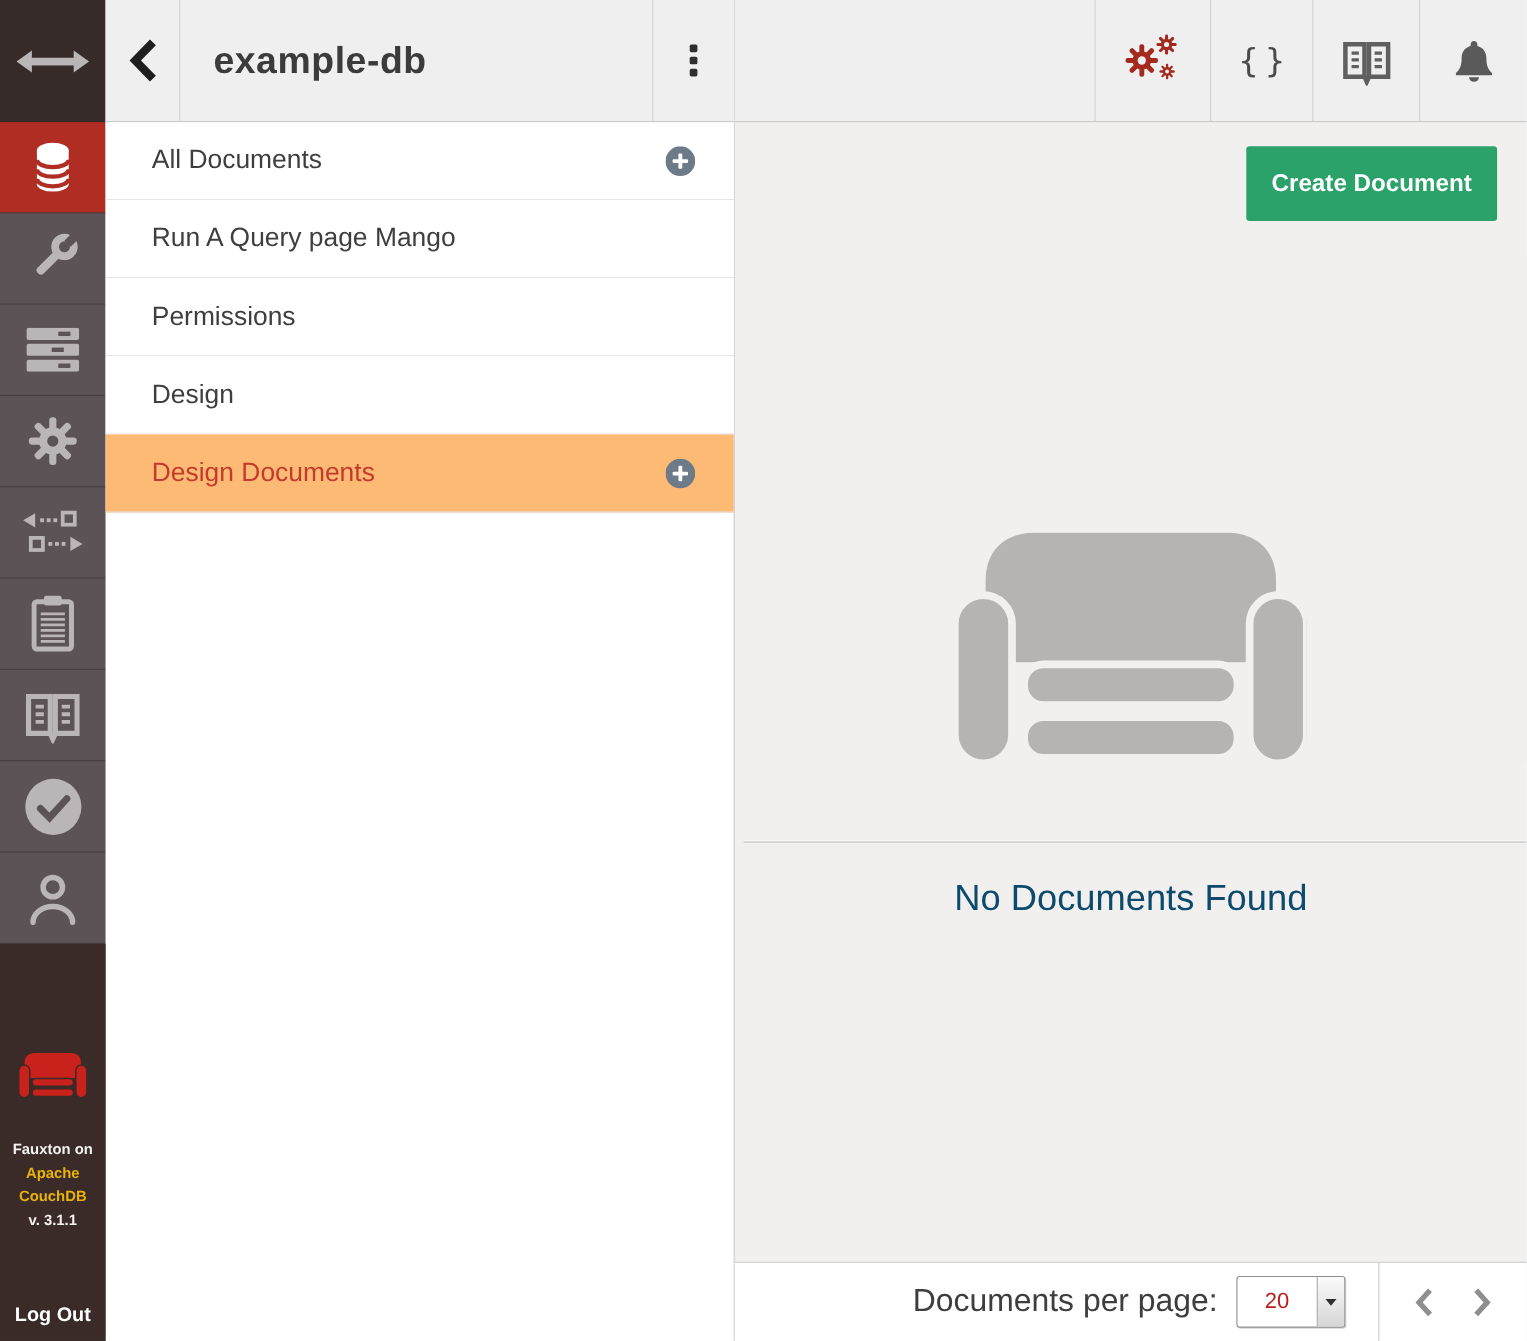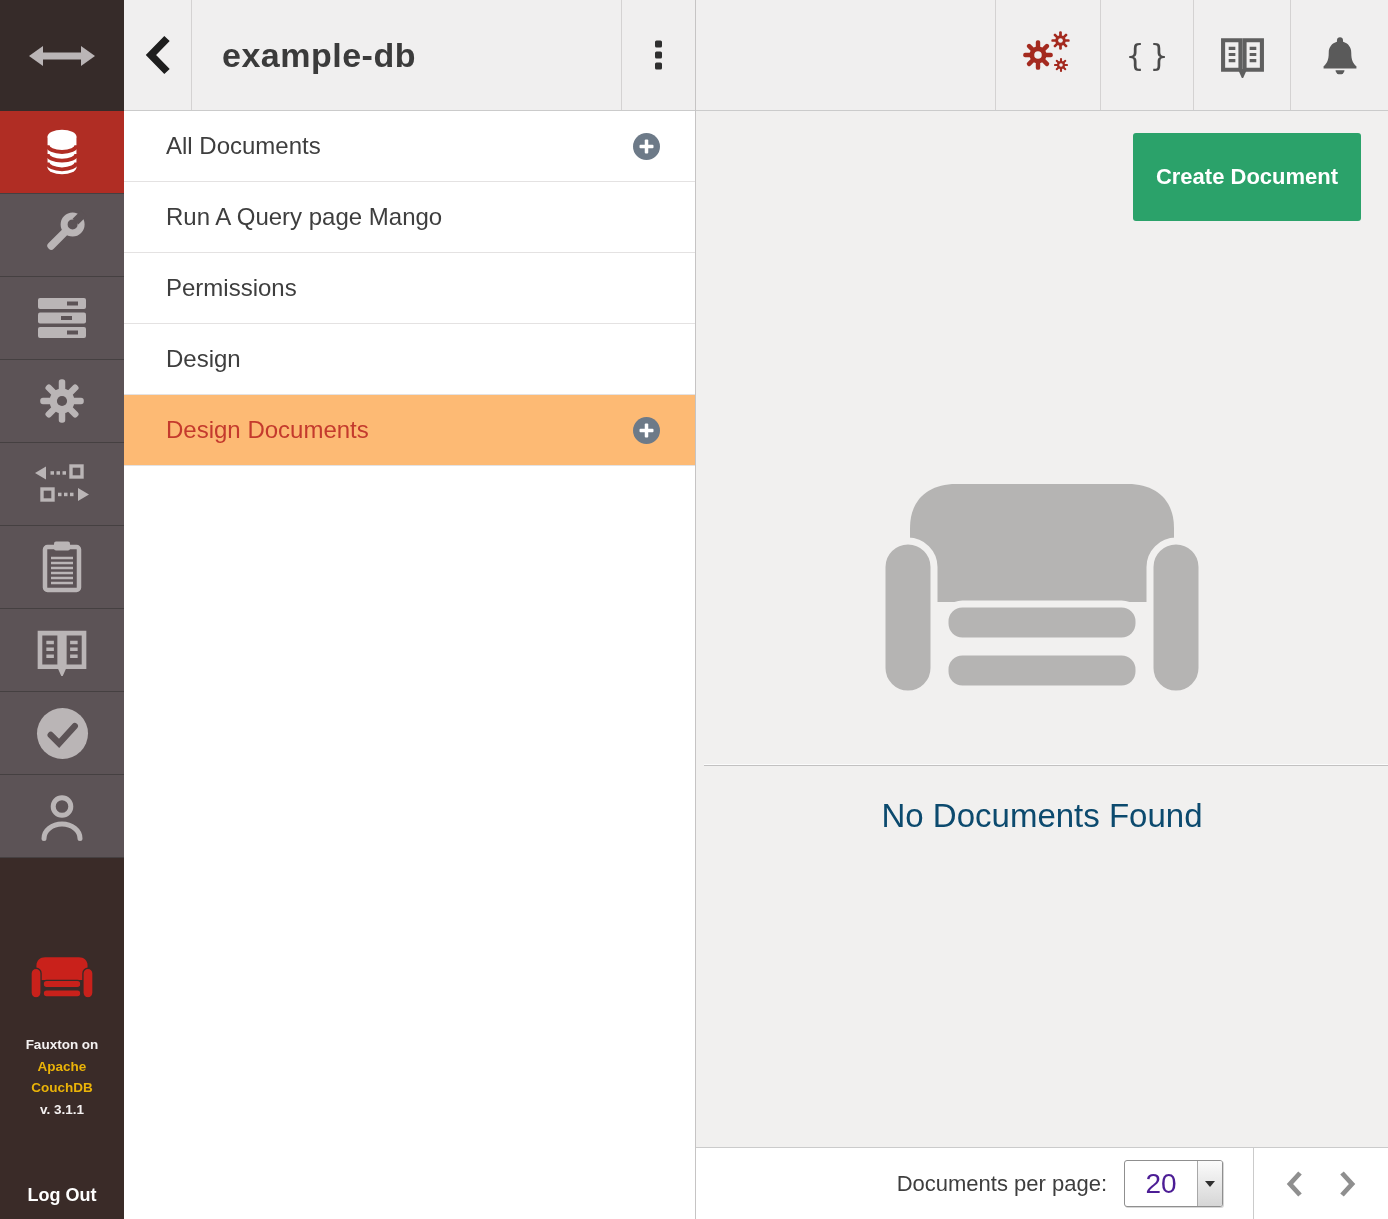--- a/index.html
+++ b/index.html
@@ -1,21 +1,21 @@
 <!DOCTYPE html>
 <html><head>
 <meta charset="utf-8">
 <style>
   * { margin:0; padding:0; box-sizing:border-box; }
   html,body { width:1388px; height:1219px; overflow:hidden;
               font-family:"Liberation Sans", sans-serif; background:#fff; }
   .app { display:flex; width:1388px; height:1219px; }
 
   
-  .sidebar { width:124px; flex-shrink:0; display:flex; flex-direction:column; background:#3a2b28; }
+  .sidebar { width:96px; flex-shrink:0; display:flex; flex-direction:column; background:#3a2b28; }
   .sb-top { height:111px; background:#362b29; display:flex; align-items:center; justify-content:center; cursor:pointer; }
   .sb-nav { display:flex; flex-direction:column; }
   .sb-item { height:83px; background:#5c5356; border-bottom:1px solid #454041;
              display:flex; align-items:center; justify-content:center; color:#bab5b6; cursor:pointer; }
   .sb-item.active { background:#b02d24; color:#ffffff; }
   .sb-footer { flex:1; background:#3a2b28; position:relative; }
   .sb-couch { position:absolute; top:99px; left:50%; transform:translateX(-50%); color:#c9211b; }
   .sb-brand { position:absolute; top:176px; left:0; right:0; text-align:center;
               font-size:13.5px; font-weight:bold; line-height:21.5px; color:#f4f1f1; }
   .sb-brand .red { color:#eab308; }
@@ -47,41 +47,41 @@
   .main-header { height:111px; flex-shrink:0; background:#f0efef; border-bottom:1px solid #cbcbcb; display:flex; }
   .mh-sp { flex:1; }
   .mh-cell { border-left:1px solid #d4d2d2; display:flex; align-items:center; justify-content:center; cursor:pointer; }
   .w1{width:105px}.w2{width:93px}.w3{width:97px}.w4{width:98px}
   .braces { font-family:"DejaVu Sans", sans-serif; font-size:30px; color:#4a4a4a; letter-spacing:5px; padding-left:5px; }
   .gears { position:relative; width:54px; height:52px; color:#a42a1f; }
   .gears svg { position:absolute; }
   .g1 { left:0; top:9px; } .g2 { left:29px; top:1px; } .g3 { left:32px; top:28px; }
 
   .content { flex:1; position:relative; }
-  .create-btn { position:absolute; top:22px; right:27px; width:228px; height:88px;
+  .create-btn { position:absolute; top:22px; right:27px; width:228px; height:68px;
                 background:#2ba26a; color:#fff; font-size:22px; font-weight:bold;
                 font-family:"Liberation Sans", sans-serif;
                 border:none; border-radius:3px; cursor:pointer;
                 display:flex; align-items:center; justify-content:center; }
   .couch-empty { position:absolute; top:373px; left:50%; transform:translateX(-50%); color:#b5b4b3; }
   .empty-divider { position:absolute; top:654px; left:8px; right:0; border-top:1px solid #c2c1c1;
                    box-shadow:0 -1px 0 #fbfbfb; }
   .empty-msg { position:absolute; top:686px; left:0; right:0; text-align:center;
                font-size:33px; color:#0c4a6e; }
 
   .main-footer { height:72px; flex-shrink:0; background:#fff; border-top:1px solid #cbcbcb;
                  display:flex; align-items:center; }
   .mf-sp { flex:1; }
-  .pp-label { font-size:22px; color:#3e3e3e; }
+  .pp-label { font-size:29px; color:#3e3e3e; }
   .select { margin-left:17px; margin-right:30px; width:99px; height:47px;
             border:1px solid #8f8f8f; border-radius:3px; background:#fff;
             display:flex; overflow:hidden; cursor:pointer;
             box-shadow:1px 1px 0 #d7d7d7; }
   .select-value { flex:1; display:flex; align-items:center; justify-content:center;
-                  font-size:28px; color:#4c1d95; }
+                  font-size:20px; color:#b91c1c; }
   .select-arrow { width:25px; background:linear-gradient(#fbfbfb,#d6d6d6);
                   border-left:1px solid #a8a8a8; display:flex; align-items:center; justify-content:center; }
   .tri-down { width:0; height:0; border-left:5.5px solid transparent;
               border-right:5.5px solid transparent; border-top:6.5px solid #2f2f2f; }
   .pager { width:135px; height:100%; border-left:1px solid #cbcbcb;
            display:flex; align-items:center; justify-content:space-evenly; }
   .pager-btn { cursor:pointer; display:flex; align-items:center; justify-content:center; padding:4px; }
   .hidden-defs { position:absolute; width:0; height:0; overflow:hidden; }
 </style>
 </head>

